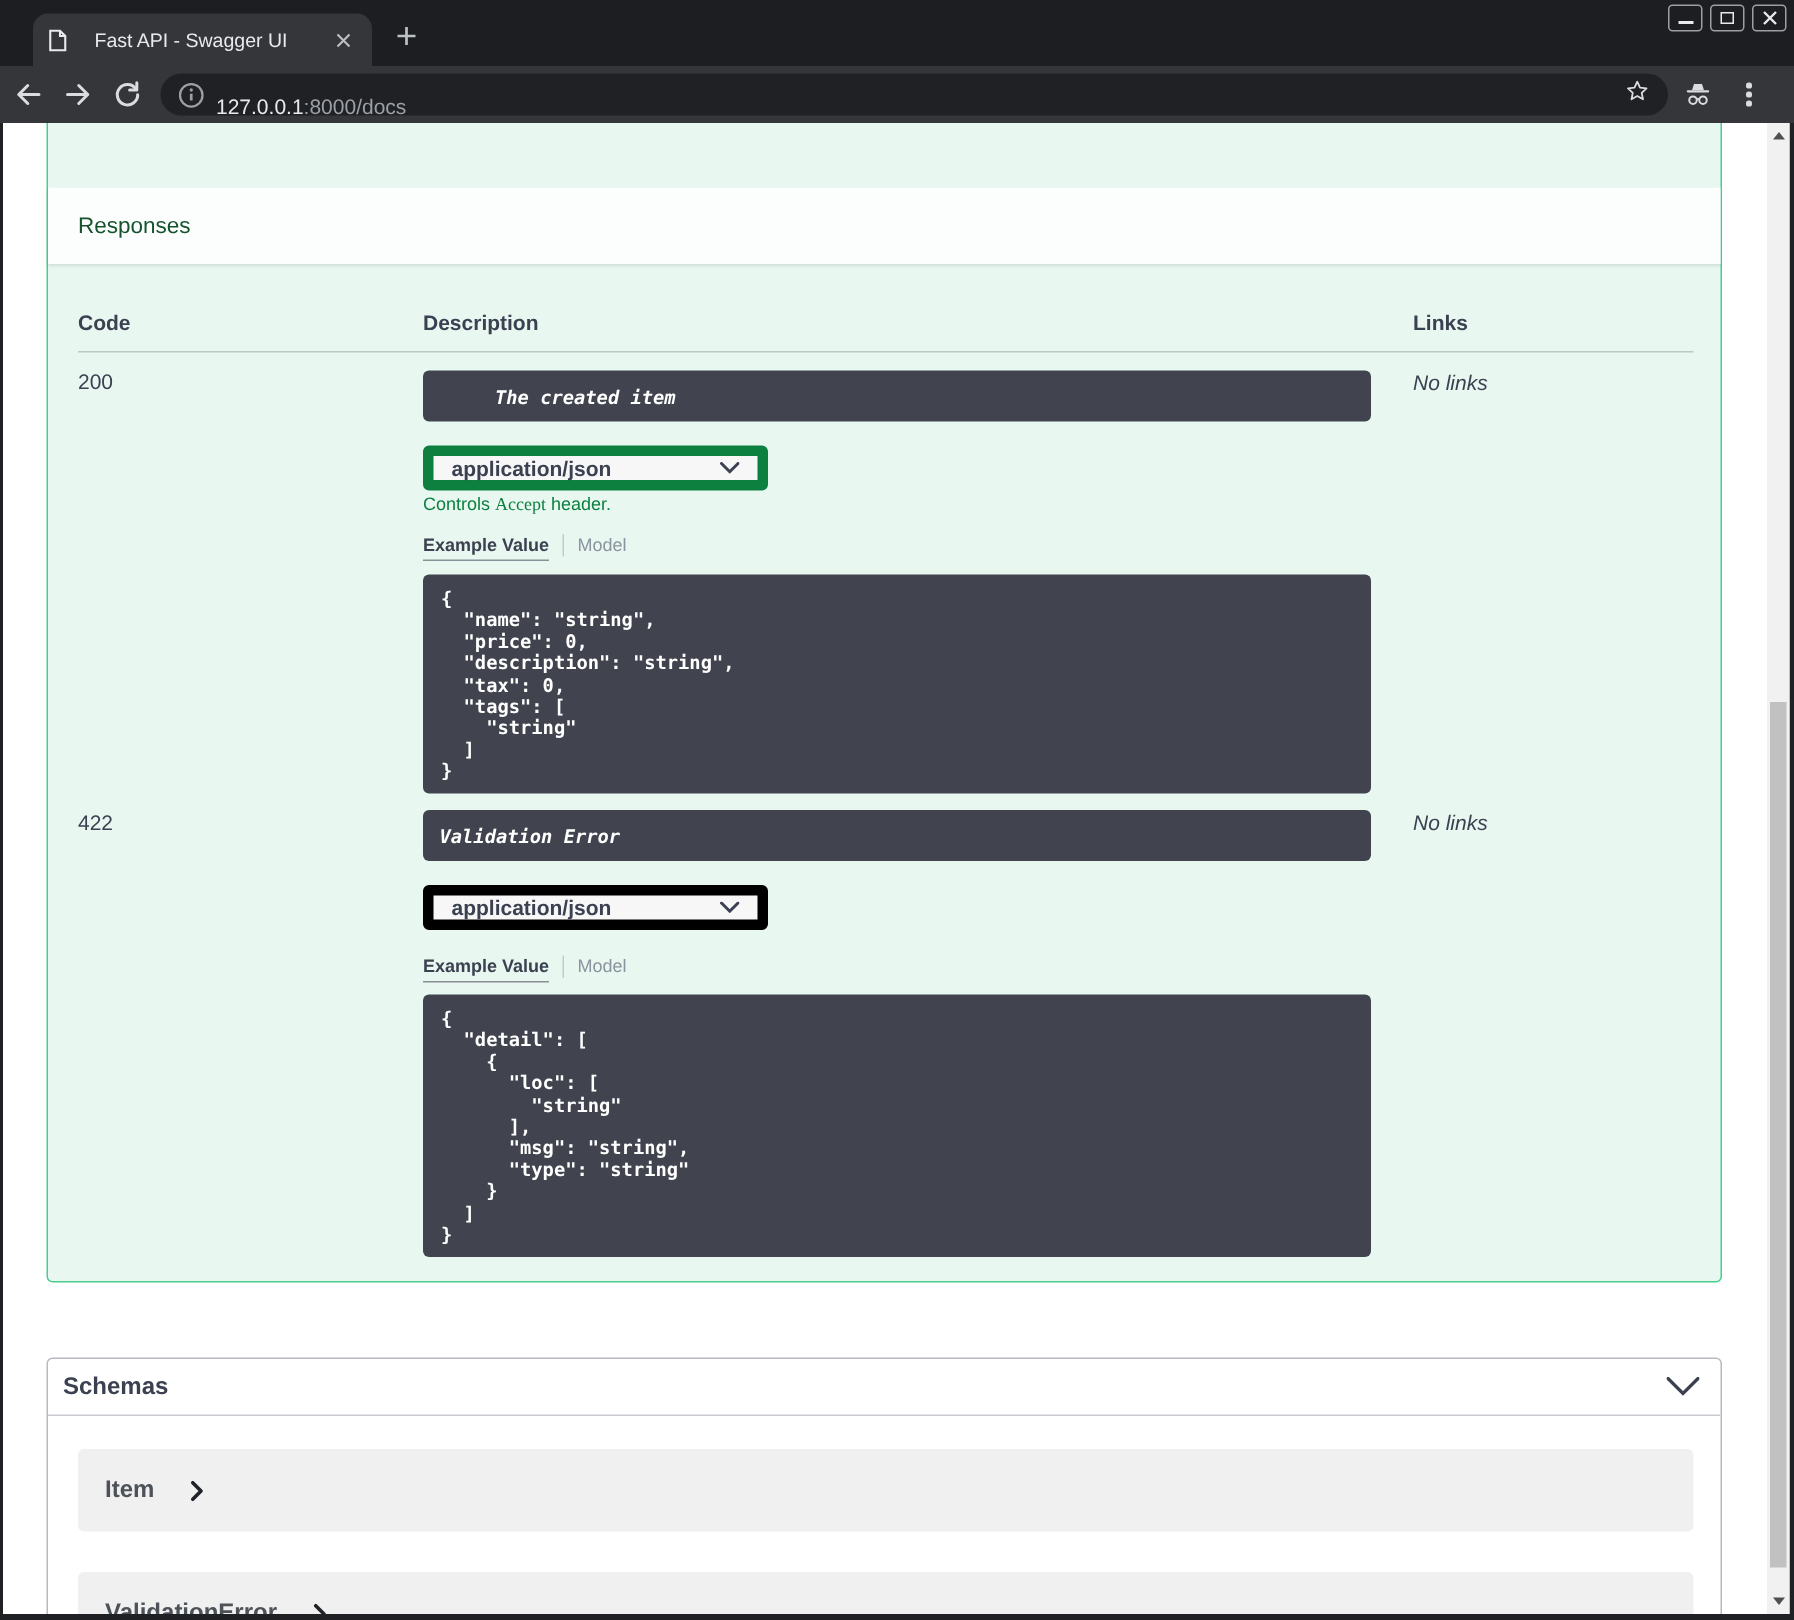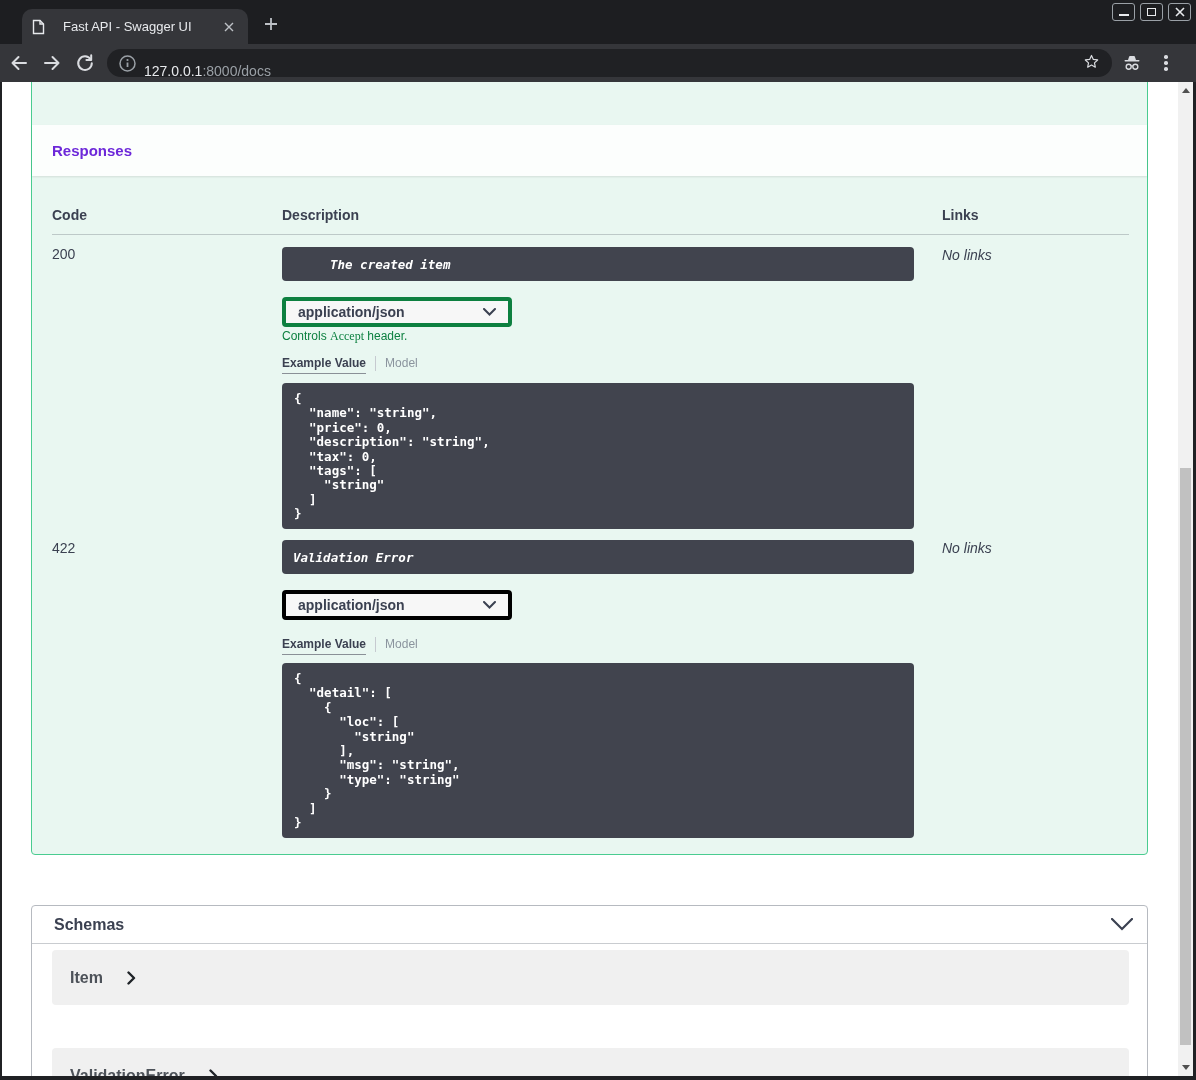--- a/index.html
+++ b/index.html
@@ -41,34 +41,34 @@
 
   
   .content { position:absolute; top:82px; left:0; right:0; bottom:0; background:#fff; z-index:1; }
 
   .opblock { position:absolute; left:31px; top:-22px; width:1117px; height:795px;
              background:var(--opblock-bg,#e9f7f1);
              border:1px solid var(--method-green,#49cc90); border-radius:4px; }
   .section-header { position:absolute; left:0; right:0; top:64px; height:51px;
                     background:rgba(255,255,255,.85); box-shadow:0 1px 2px rgba(0,0,0,.1);
                     display:flex; align-items:center; padding-left:20px; }
-  .section-header h4 { font-size:15px; font-weight:700; color:#6d28d9;text-align:right; }
+  .section-header h4 { font-size:15px; font-weight:400; color:#14532d;text-align:right; }
 
   .colhead { position:absolute; font-size:14px; font-weight:700; color:#3b4151; top:146px; }
   .ch-code  { left:20px; }  .ch-desc { left:250px; }  .ch-links { left:910px; }
   .thead-line { position:absolute; left:20px; width:1077px; top:173px;
                 border-top:1px solid rgba(59,65,81,.25); }
 
   .resp-code { position:absolute; left:20px; font-size:14px; color:#3b4151; }
   .resp-desc { position:absolute; left:250px; width:632px; height:34px;
                background:var(--code-block-bg,#41444e); border-radius:4px; color:#fff;
                font-family:"DejaVu Sans Mono", monospace; font-size:12.5px; font-weight:700;
                font-style:italic; display:flex; align-items:center; padding-left:11px; }
   .media-select { position:absolute; left:250px; width:230px; height:30px; background:#f7f7f7;
-               border:4px solid #000000; border-radius:4px; display:flex; align-items:center;
+               border:7px solid #000000; border-radius:4px; display:flex; align-items:center;
                justify-content:space-between; padding:0 12px; font-size:14px; font-weight:700;
                color:#3b4151; cursor:pointer; }
   .media-select.accept { border-color:var(--accept-green,#0d8040); }
   .accept-hint { position:absolute; left:250px; top:268px; font-size:12px;
                  color:var(--accept-green,#0d8040); }
   .accept-hint .mono { font-family:Liberation Serif, serif; }
 
   .tabs { position:absolute; left:250px; display:flex; align-items:flex-start; }
   .tab-ex { font-size:12px; font-weight:700; color:#3b4151; padding-bottom:3px;
             border-bottom:1px solid #8a9097; cursor:pointer; }
@@ -85,26 +85,26 @@
   .r1-code { top:185px; } .r1-desc { top:186px;padding-left:48px; } .r1-sel { top:236px; }
   .r1-tabs { top:295px; } .r1-json { top:322px; height:146px; } .r1-links { top:186px; }
   .r2-code { top:479px; } .r2-desc { top:479px; } .r2-sel { top:529px; }
   .r2-tabs { top:576px; } .r2-json { top:602px; height:175px; } .r2-links { top:479px; }
 
   
   .schemas { position:absolute; left:31px; top:823px; width:1117px; height:250px;
              background:#fff; border:1px solid #b6bac0; border-radius:4px; }
   .schemas-header { height:38px; border-bottom:1px solid #c9ccd0; display:flex;
                     align-items:center; padding:0 14px 0 10px; cursor:pointer; }
-  .schemas-header h4 { font-size:16px; font-weight:600; color:#3b4151; flex:1;margin-left:12px; }
+  .schemas-header h4 { font-size:16px; font-weight:600; color:#3b4151; flex:1; }
   .model-card { position:absolute; left:20px; width:1077px; height:55px; background:#f0f0f0;
                 border-radius:4px; display:flex; align-items:center; padding-left:18px;
                 cursor:pointer; }
   .model-card .mname { font-size:16px; font-weight:700; color:#4d5259; margin-right:24px; }
-  .mc-1 { top:44px; } .mc-2 { top:142px; }
+  .mc-1 { top:60px; } .mc-2 { top:142px; }
 
   
   .win-left  { position:absolute; left:0; top:82px; width:2px; bottom:0; background:#202124; z-index:6; }
   .win-right { position:absolute; right:0; top:82px; width:3px; bottom:0; background:#202124; z-index:6; }
   .win-bottom{ position:absolute; left:0; right:0; bottom:0; height:4px; background:#202124; z-index:6; }
   .scrollbar { position:absolute; right:3px; top:82px; width:15px; bottom:4px; background:#f1f1f1; z-index:6; }
   .sb-up, .sb-down { position:absolute; left:0; width:15px; height:17px; display:flex;
                      align-items:center; justify-content:center; }
   .sb-up { top:0; } .sb-down { bottom:0; }
   .tri-up { width:0; height:0; border-left:4px solid transparent; border-right:4px solid transparent;

